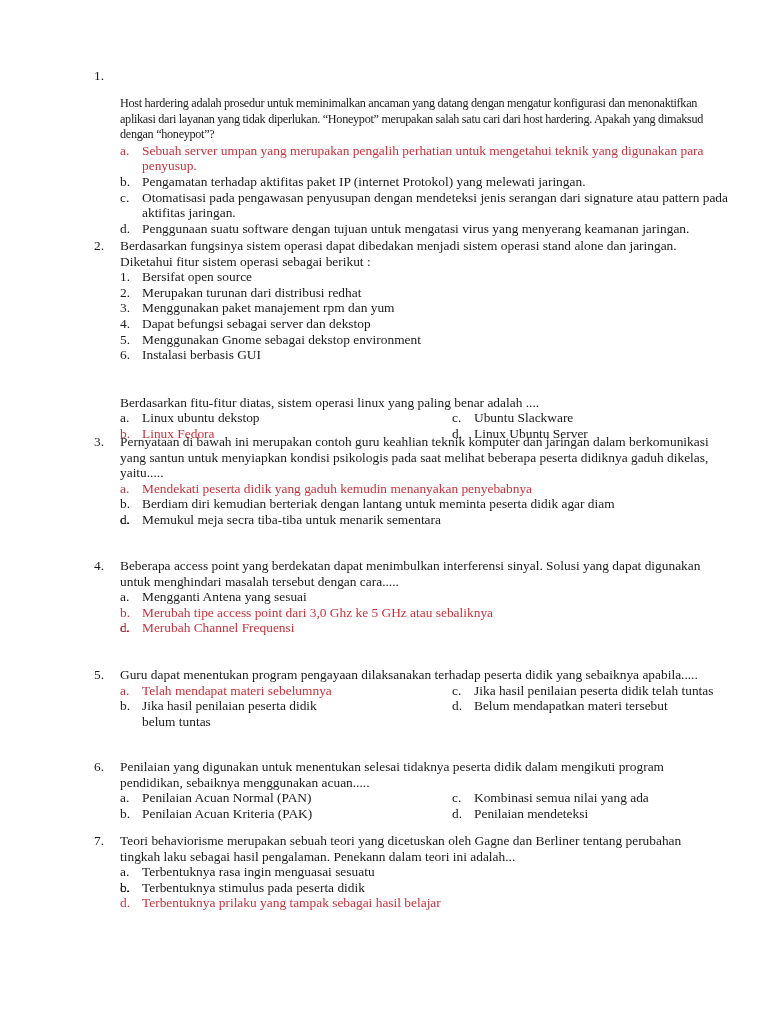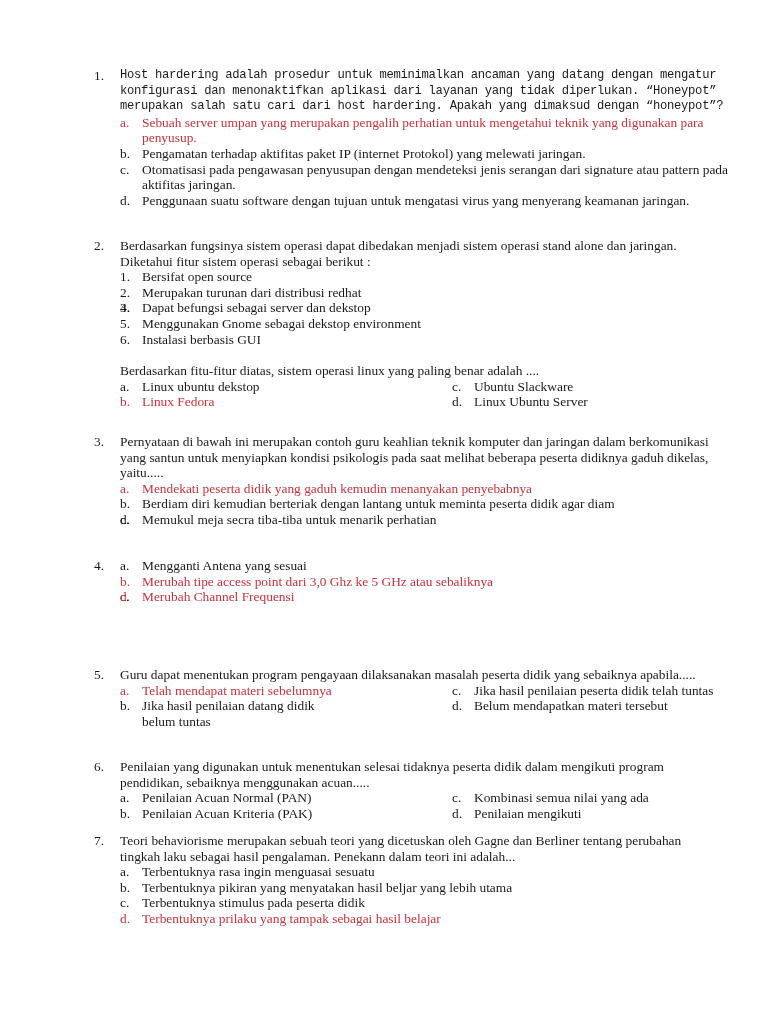--- a/index.html
+++ b/index.html
@@ -5,27 +5,27 @@
     html, body { margin: 0; padding: 0; background: #ffffff; }
     body { width: 768px; height: 1024px; overflow: hidden; position: relative; }
     .page {
       position: absolute; left: 0; top: 0; width: 768px; height: 1024px;
       font-family: "Liberation Serif", serif; font-size: 13.4px; color: #1a1a1a;
       line-height: 15.6px;
     }
     .q { position: absolute; left: 94px; width: 640px; }
     .qnum { position: absolute; left: 0; top: 0; width: 26px; }
     .qtext { margin-left: 26px; width: 604px; }
-    .q1-text { font-family: Liberation Mono, monospace; font-size: 12.2px; letter-spacing: -0.3px; }
+    .q1-text { font-family: Liberation Serif, serif; font-size: 12.2px; letter-spacing: -0.3px; margin-top: 28px; }
     .opts { margin-left: 26px; }
     .opt { position: relative; padding-left: 22px; }
     .opt .lbl { position: absolute; left: 0; top: 0; width: 22px; }
     .red { color: #c8323c; }
     .grid2 { display: grid; grid-template-columns: 332px 250px; }
-    .note { margin-left: 26px; margin-top: 16px; }
+    .note { margin-left: 26px; margin-top: 32px; }
     .list { margin-left: 26px; }
   </style>
 </head>
 <body>
 
 <div class="page">
 
   <div class="q" style="top:68px;">
     <span class="qnum">1.</span>
     <div class="qtext q1-text">Host hardering adalah prosedur untuk meminimalkan ancaman yang datang dengan mengatur konfigurasi dan menonaktifkan aplikasi dari layanan yang tidak diperlukan. “Honeypot” merupakan salah satu cari dari host hardering. Apakah yang dimaksud dengan “honeypot”?</div>
@@ -48,85 +48,86 @@
       </div>
     </div>
   </div>
 
   <div class="q" style="top:238px;">
     <span class="qnum">2.</span>
     <div class="qtext">Berdasarkan fungsinya sistem operasi dapat dibedakan menjadi sistem operasi stand alone dan jaringan. Diketahui fitur sistem operasi sebagai berikut :</div>
     <div class="list">
       <div class="opt"><span class="lbl">1.</span><span>Bersifat open source</span></div>
       <div class="opt"><span class="lbl">2.</span><span>Merupakan turunan dari distribusi redhat</span></div>
-      <div class="opt"><span class="lbl">3.</span></div>
+      <div class="opt"><span class="lbl">3.</span><span>Menggunakan paket manajement rpm dan yum</span></div>
       <div class="opt"><span class="lbl">4.</span><span>Dapat befungsi sebagai server dan dekstop</span></div>
       <div class="opt"><span class="lbl">5.</span><span>Menggunakan Gnome sebagai dekstop environment</span></div>
       <div class="opt"><span class="lbl">6.</span><span>Instalasi berbasis GUI</span></div>
     </div>
     <div class="note">Berdasarkan fitu-fitur diatas, sistem operasi linux yang paling benar adalah ....</div>
     <div class="opts grid2" style="margin-left:26px;">
       <div class="opt"><span class="lbl">a.</span><span>Linux ubuntu dekstop</span></div>
       <div class="opt"><span class="lbl">c.</span><span>Ubuntu Slackware</span></div>
       <div class="opt red" style="color: rgb(200, 50, 60);"><span class="lbl">b.</span><span>Linux Fedora</span></div>
       <div class="opt"><span class="lbl">d.</span><span>Linux Ubuntu Server</span></div>
     </div>
   </div>
 
   <div class="q" style="top:434px;">
     <span class="qnum">3.</span>
     <div class="qtext">Pernyataan di bawah ini merupakan contoh guru keahlian teknik komputer dan jaringan dalam berkomunikasi yang santun untuk menyiapkan kondisi psikologis pada saat melihat beberapa peserta didiknya gaduh dikelas, yaitu.....</div>
     <div class="opts">
       <div class="opt red" style="color: rgb(200, 50, 60);"><span class="lbl">a.</span><span>Mendekati peserta didik yang gaduh kemudin menanyakan penyebabnya</span></div>
       <div class="opt"><span class="lbl">b.</span><span>Berdiam diri kemudian berteriak dengan lantang untuk meminta peserta didik agar diam</span></div>
       <div class="opt"><span class="lbl">c.</span></div>
-      <div class="opt"><span class="lbl">d.</span><span>Memukul meja secra tiba-tiba untuk menarik perhatian</span></div>
+      <div class="opt"><span class="lbl">d.</span><span>Memukul meja secra tiba-tiba untuk menarik sementara</span></div>
     </div>
   </div>
 
   <div class="q" style="top:558px;">
     <span class="qnum">4.</span>
+    <div class="qtext">Beberapa access point yang berdekatan dapat menimbulkan interferensi sinyal. Solusi yang dapat digunakan untuk menghindari masalah tersebut dengan cara.....</div>
     <div class="opts">
       <div class="opt"><span class="lbl">a.</span><span>Mengganti Antena yang sesuai</span></div>
       <div class="opt red" style="color: rgb(200, 50, 60);"><span class="lbl">b.</span><span>Merubah tipe access point dari 3,0 Ghz ke 5 GHz atau sebaliknya</span></div>
       <div class="opt"><span class="lbl">c.</span></div>
       <div class="opt red" style="color: rgb(200, 50, 60);"><span class="lbl">d.</span><span>Merubah Channel  Frequensi</span></div>
     </div>
   </div>
 
   <div class="q" style="top:667px;">
     <span class="qnum">5.</span>
-    <div class="qtext">Guru dapat menentukan program pengayaan dilaksanakan masalah peserta didik yang sebaiknya apabila.....</div>
+    <div class="qtext">Guru dapat menentukan program pengayaan dilaksanakan terhadap peserta didik yang sebaiknya apabila.....</div>
     <div class="opts grid2">
       <div>
         <div class="opt red" style="color: rgb(200, 50, 60);"><span class="lbl">a.</span><span>Telah mendapat materi sebelumnya</span></div>
-        <div class="opt" style="width:185px;"><span class="lbl">b.</span><span>Jika hasil penilaian datang didik belum tuntas</span></div>
+        <div class="opt" style="width:185px;"><span class="lbl">b.</span><span>Jika hasil penilaian peserta didik belum tuntas</span></div>
       </div>
       <div>
         <div class="opt" style="width:240px;"><span class="lbl">c.</span><span>Jika hasil penilaian peserta didik telah tuntas</span></div>
         <div class="opt"><span class="lbl">d.</span><span>Belum mendapatkan materi tersebut</span></div>
       </div>
     </div>
   </div>
 
   <div class="q" style="top:759px;">
     <span class="qnum">6.</span>
     <div class="qtext">Penilaian yang digunakan untuk menentukan selesai tidaknya peserta didik dalam mengikuti program pendidikan, sebaiknya menggunakan acuan.....</div>
     <div class="opts grid2">
       <div class="opt"><span class="lbl">a.</span><span>Penilaian Acuan Normal (PAN)</span></div>
       <div class="opt"><span class="lbl">c.</span><span>Kombinasi semua nilai yang ada</span></div>
       <div class="opt"><span class="lbl">b.</span><span>Penilaian Acuan Kriteria (PAK)</span></div>
-      <div class="opt"><span class="lbl">d.</span><span>Penilaian mengikuti</span></div>
+      <div class="opt"><span class="lbl">d.</span><span>Penilaian mendeteksi</span></div>
     </div>
   </div>
 
   <div class="q" style="top:833px;">
     <span class="qnum">7.</span>
     <div class="qtext">Teori behaviorisme merupakan sebuah teori yang dicetuskan oleh Gagne dan Berliner tentang perubahan tingkah laku sebagai hasil pengalaman. Penekann dalam teori ini adalah...</div>
     <div class="opts">
       <div class="opt"><span class="lbl">a.</span><span>Terbentuknya rasa ingin menguasai sesuatu</span></div>
-      <div class="opt"><span class="lbl">b.</span><span>Terbentuknya pikiran yang menyatakan hasil beljar yang lebih utama</span></div>
+      <div class="opt"><span class="lbl">b.</span></div>
       <div class="opt"><span class="lbl">c.</span><span>Terbentuknya stimulus pada peserta didik</span></div>
       <div class="opt red" style="color: rgb(200, 50, 60);"><span class="lbl">d.</span><span>Terbentuknya prilaku yang tampak sebagai hasil belajar</span></div>
     </div>
   </div>
 
 </div>
 
 </body></html>

